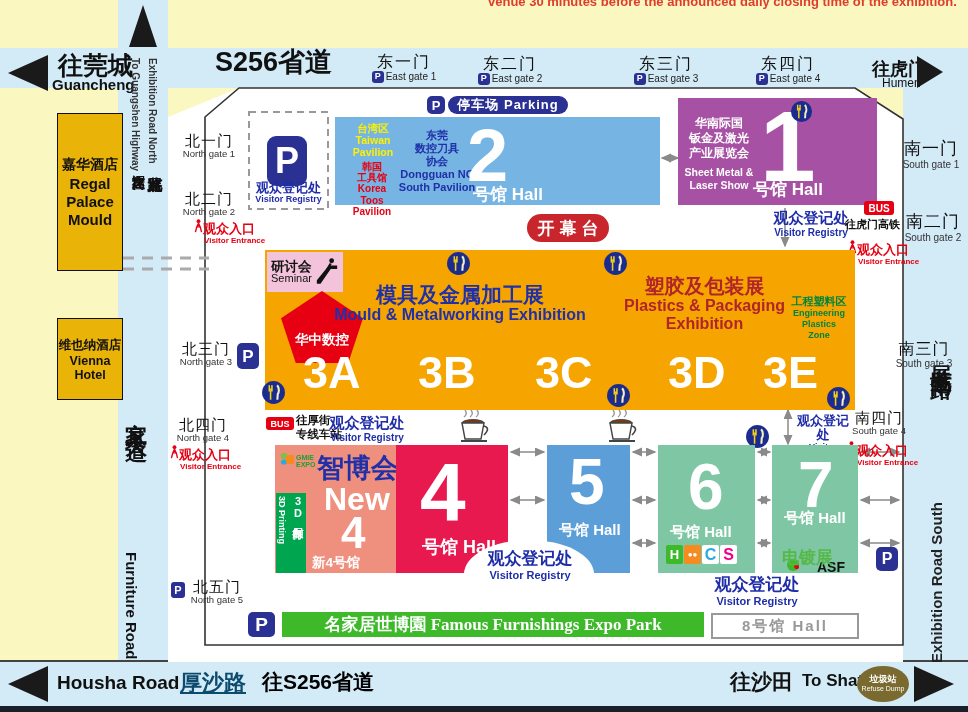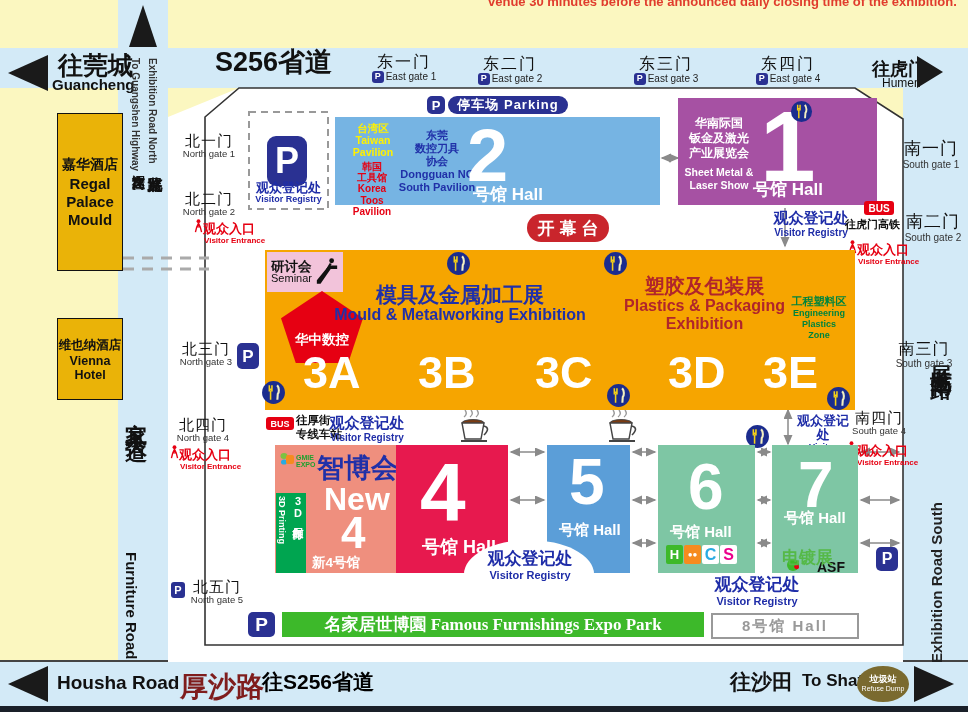--- a/index.html
+++ b/index.html
@@ -426,21 +426,21 @@
   <div class="abs pico" style="left:248px;top:612px;width:27px;height:25px;font-size:19px;">P</div>
   <div class="abs" style="left:282px;top:612px;width:422px;height:25px;background:#3DB92A;display:flex;align-items:center;justify-content:center;">
     <span class="b" style="color:#fff;font-size:17px;font-family:'Liberation Serif','DejaVu Serif',serif;">名家居世博園 Famous Furnishings Expo Park</span>
   </div>
   <div class="abs c" style="left:711px;top:613px;width:144px;height:22px;background:#fff;border:2px solid #999;display:flex;align-items:center;justify-content:center;">
     <span class="b" style="color:#999;font-size:15px;letter-spacing:2px;">8号馆 Hall</span>
   </div>
 
   <div class="abs arrow-l" style="left:8px;top:666px;"></div>
   <div class="abs b" style="left:57px;top:672px;font-size:19px;color:#111;">Housha Road</div>
-  <div class="abs b" style="left:180px;top:668px;font-size:28px;color:#7f1d1d;">厚沙路</div>
+  <div class="abs b" style="left:180px;top:668px;font-size:22px;color:#0c4a6e;text-decoration:underline;">厚沙路</div>
   <div class="abs b" style="left:262px;top:668px;font-size:21px;color:#000000;">往S256省道</div>
   <div class="abs b" style="left:730px;top:668px;font-size:21px;color:#111;">往沙田</div>
   <div class="abs b" style="left:802px;top:671px;font-size:17px;color:#111;">To Shatian</div>
   <div class="abs c" style="left:857px;top:666px;width:52px;height:36px;background:#7A6A2F;border-radius:50%;display:flex;flex-direction:column;align-items:center;justify-content:center;line-height:1.1;">
     <span style="color:#fff;font-size:9px;font-weight:700;">垃圾站</span>
     <span style="color:#fff;font-size:7px;">Refuse Dump</span>
   </div>
   <div class="abs arrow-r" style="left:914px;top:666px;"></div>
 
 </div>

